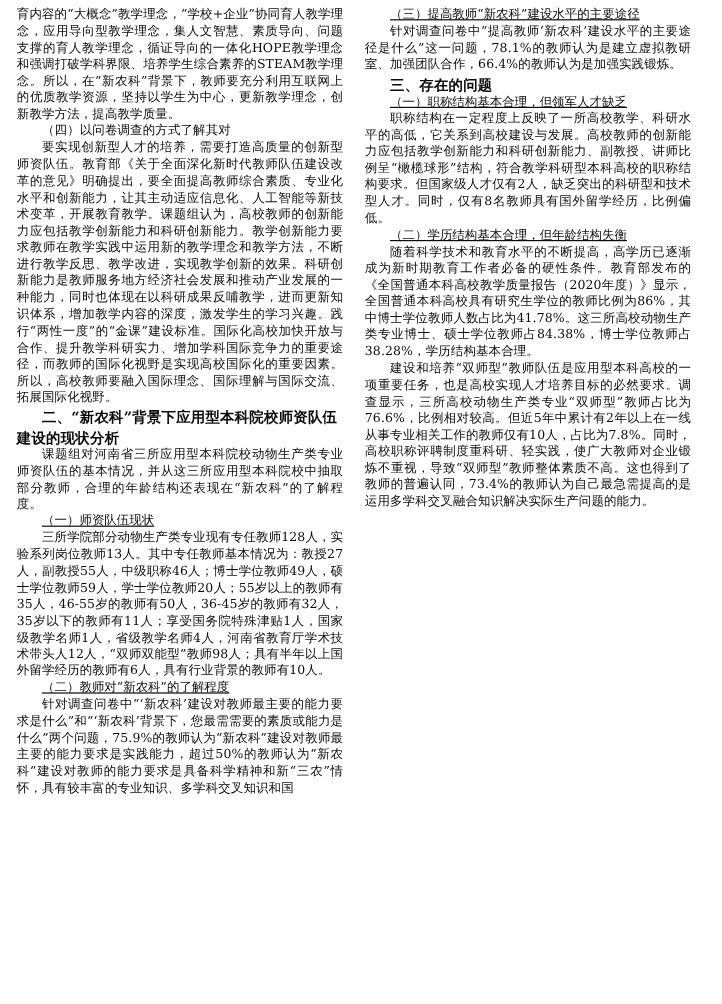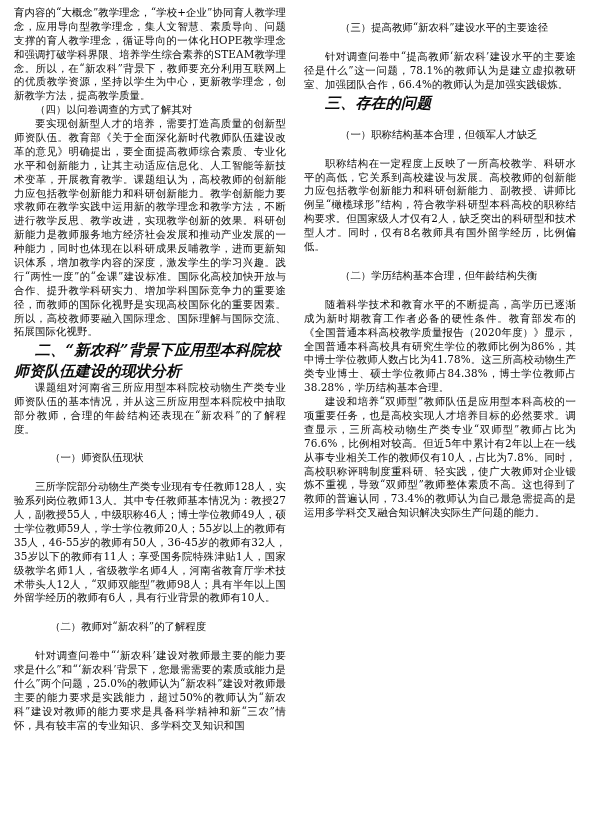--- a/index.html
+++ b/index.html
@@ -35,51 +35,51 @@
     line-height: 1.335;
     text-align: justify;
     text-justify: inter-ideograph;
     letter-spacing: 0.1px;
   }
   p.ind {
     text-indent: 21px;
   }
   h2.sec {
     margin: 1px 0 0 0;
-    font-size: 15px;
+    font-size: 12px;
     font-weight: bold;
     line-height: 1.35;
     text-indent: 21px;
     letter-spacing: 0.2px;
-    font-style: italic;
   }
   h3.sub {
-    margin: 15px;
+    margin: 0;
     font-size: 10.4px;
     font-weight: normal;
     line-height: 1.335;
     text-indent: 21px;
+    text-decoration: underline;
   }
   .blk { margin: 0; }
 </style>
 </head>
 <body>
 
 <div class="page">
 
   <div class="col">
     <p class="blk">育内容的“大概念”教学理念，“学校+企业”协同育人教学理念，应用导向型教学理念，集人文智慧、素质导向、问题支撑的育人教学理念，循证导向的一体化HOPE教学理念和强调打破学科界限、培养学生综合素养的STEAM教学理念。所以，在“新农科”背景下，教师要充分利用互联网上的优质教学资源，坚持以学生为中心，更新教学理念，创新教学方法，提高教学质量。</p>
     <p class="blk ind">（四）以问卷调查的方式了解其对</p>
     <p class="blk ind">要实现创新型人才的培养，需要打造高质量的创新型师资队伍。教育部《关于全面深化新时代教师队伍建设改革的意见》明确提出，要全面提高教师综合素质、专业化水平和创新能力，让其主动适应信息化、人工智能等新技术变革，开展教育教学。课题组认为，高校教师的创新能力应包括教学创新能力和科研创新能力。教学创新能力要求教师在教学实践中运用新的教学理念和教学方法，不断进行教学反思、教学改进，实现教学创新的效果。科研创新能力是教师服务地方经济社会发展和推动产业发展的一种能力，同时也体现在以科研成果反哺教学，进而更新知识体系，增加教学内容的深度，激发学生的学习兴趣。践行“两性一度”的“金课”建设标准。国际化高校加快开放与合作、提升教学科研实力、增加学科国际竞争力的重要途径，而教师的国际化视野是实现高校国际化的重要因素。所以，高校教师要融入国际理念、国际理解与国际交流、拓展国际化视野。</p>
     <h2 class="sec">二、“新农科”背景下应用型本科院校师资队伍建设的现状分析</h2>
     <p class="blk ind">课题组对河南省三所应用型本科院校动物生产类专业师资队伍的基本情况，并从这三所应用型本科院校中抽取部分教师，合理的年龄结构还表现在“新农科”的了解程度。</p>
     <h3 class="sub">（一）师资队伍现状</h3>
     <p class="blk ind">三所学院部分动物生产类专业现有专任教师128人，实验系列岗位教师13人。其中专任教师基本情况为：教授27人，副教授55人，中级职称46人；博士学位教师49人，硕士学位教师59人，学士学位教师20人；55岁以上的教师有35人，46-55岁的教师有50人，36-45岁的教师有32人，35岁以下的教师有11人；享受国务院特殊津贴1人，国家级教学名师1人，省级教学名师4人，河南省教育厅学术技术带头人12人，“双师双能型”教师98人；具有半年以上国外留学经历的教师有6人，具有行业背景的教师有10人。</p>
     <h3 class="sub">（二）教师对“新农科”的了解程度</h3>
-    <p class="blk ind">针对调查问卷中“‘新农科’建设对教师最主要的能力要求是什么”和“‘新农科’背景下，您最需需要的素质或能力是什么”两个问题，25.0%的教师认为“新农科”建设对教师最主要的能力要求是实践能力，超过50%的教师认为“新农科”建设对教师的能力要求是具备科学精神和新“三农”情怀，具有较丰富的专业知识、多学科交叉知识和国</p>
+    <p class="blk ind">针对调查问卷中“‘新农科’建设对教师最主要的能力要求是什么”和“‘新农科’背景下，您最需需要的素质或能力是什么”两个问题，75.9%的教师认为“新农科”建设对教师最主要的能力要求是实践能力，超过50%的教师认为“新农科”建设对教师的能力要求是具备科学精神和新“三农”情怀，具有较丰富的专业知识、多学科交叉知识和国</p>
   </div>
 
   <div class="col">
     <h3 class="sub">（三）提高教师“新农科”建设水平的主要途径</h3>
     <p class="blk ind">针对调查问卷中“提高教师‘新农科’建设水平的主要途径是什么”这一问题，78.1%的教师认为是建立虚拟教研室、加强团队合作，66.4%的教师认为是加强实践锻炼。</p>
     <h2 class="sec">三、存在的问题</h2>
     <h3 class="sub">（一）职称结构基本合理，但领军人才缺乏</h3>
     <p class="blk ind">职称结构在一定程度上反映了一所高校教学、科研水平的高低，它关系到高校建设与发展。高校教师的创新能力应包括教学创新能力和科研创新能力、副教授、讲师比例呈“橄榄球形”结构，符合教学科研型本科高校的职称结构要求。但国家级人才仅有2人，缺乏突出的科研型和技术型人才。同时，仅有8名教师具有国外留学经历，比例偏低。</p>
     <h3 class="sub">（二）学历结构基本合理，但年龄结构失衡</h3>
     <p class="blk ind">随着科学技术和教育水平的不断提高，高学历已逐渐成为新时期教育工作者必备的硬性条件。教育部发布的《全国普通本科高校教学质量报告（2020年度）》显示，全国普通本科高校具有研究生学位的教师比例为86%，其中博士学位教师人数占比为41.78%。这三所高校动物生产类专业博士、硕士学位教师占84.38%，博士学位教师占38.28%，学历结构基本合理。</p>

